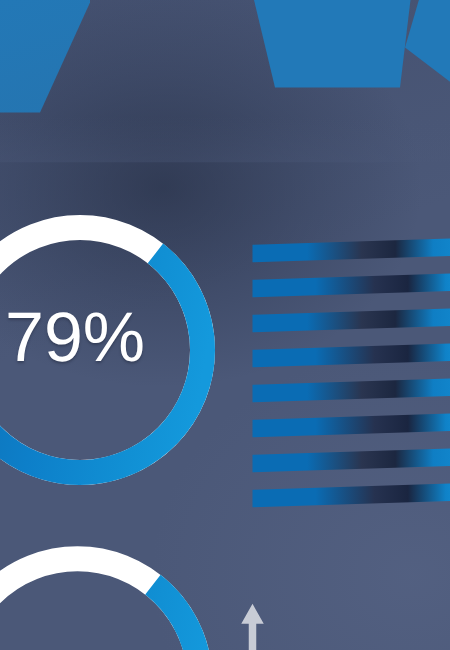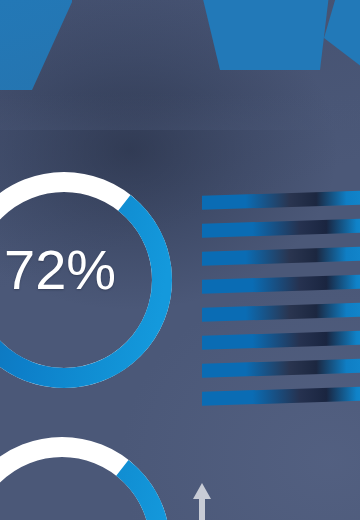--- a/index.html
+++ b/index.html
@@ -84,21 +84,21 @@
         <stop offset="40%" stop-color="#0d7fc9"></stop>
         <stop offset="78%" stop-color="#1190d4"></stop>
         <stop offset="100%" stop-color="#1499dc"></stop>
       </linearGradient>
     </defs>
 
     <circle cx="110" cy="110" r="98" fill="none" stroke="#ffffff" stroke-width="20"></circle>
 
     <circle cx="110" cy="110" r="98" fill="none" stroke="url(#arcGrad)" stroke-width="20" stroke-dasharray="443.5 615.8" stroke-dashoffset="0" transform="rotate(-52 110 110)"></circle>
   </svg>
-  <div class="donut-label" style="left:4px;top:240px;font-size:56px;line-height:60px;">72%</div>
+  <div class="donut-label" style="left:4px;top:240px;font-size:56px;line-height:60px;">79%</div>
 
   <svg style="position:absolute;left:-48px;top:435px;width:220px;height:220px;" viewBox="0 0 220 220">
     <circle cx="110" cy="110" r="98" fill="none" stroke="#ffffff" stroke-width="20"></circle>
     <circle cx="110" cy="110" r="98" fill="none" stroke="url(#arcGrad)" stroke-width="20" stroke-dasharray="431 615.8" stroke-dashoffset="0" transform="rotate(-52 110 110)"></circle>
   </svg>
 
   <div class="bars">
     <svg width="170" height="240" viewBox="0 0 170 240">
       <defs>
         <linearGradient id="barGrad" x1="0" y1="0" x2="1" y2="0">

